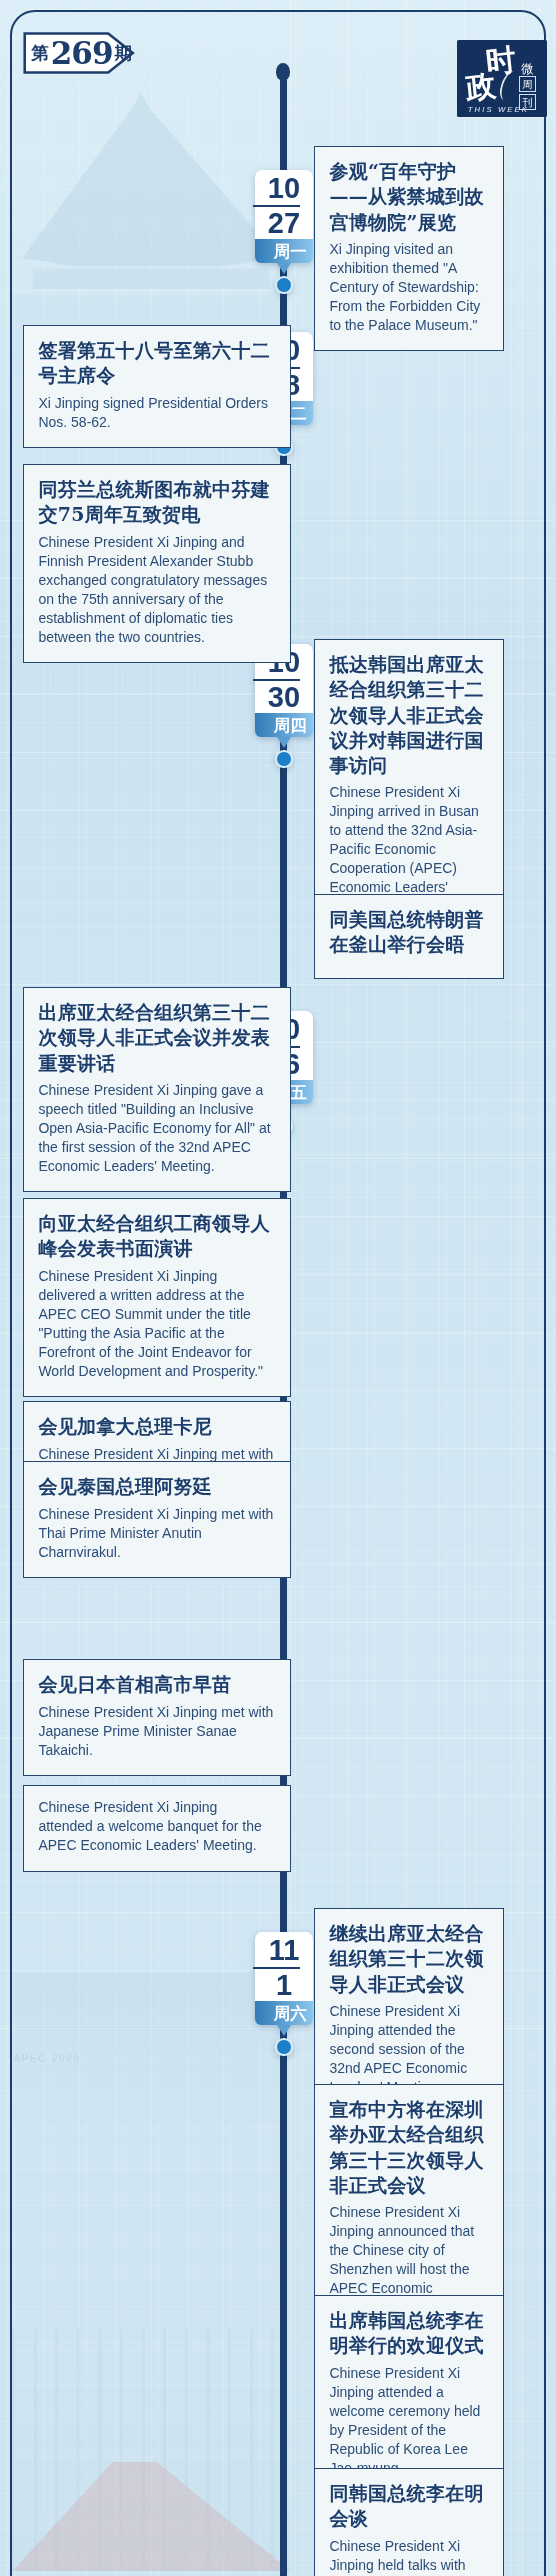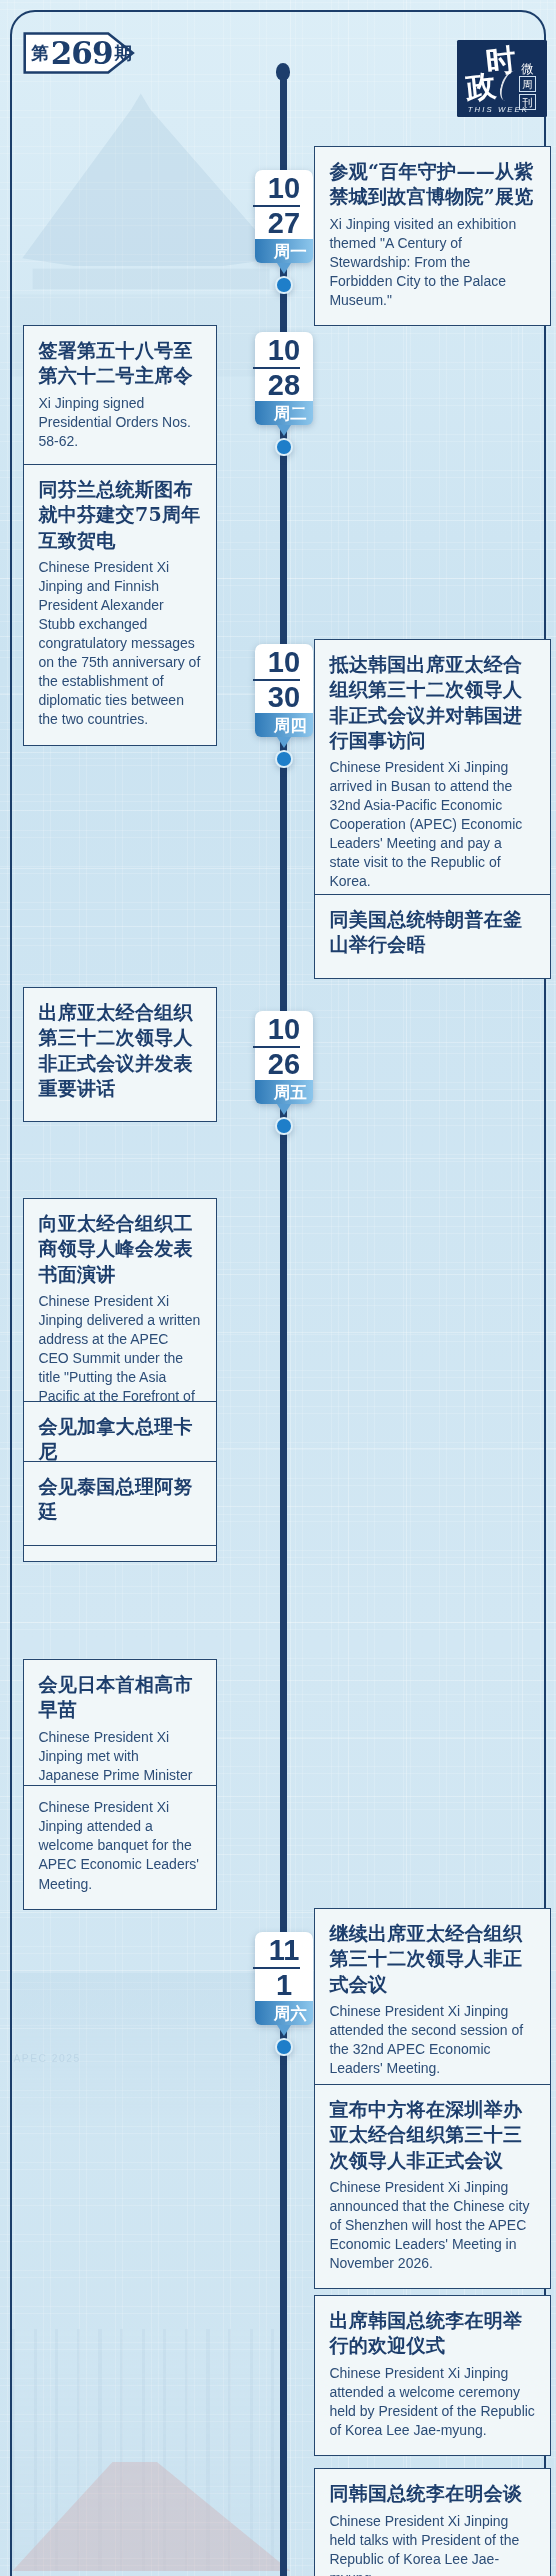--- a/index.html
+++ b/index.html
@@ -68,22 +68,22 @@
   .badge .num{font-size:29px;font-weight:bold;color:#1d3e6c;line-height:.95;font-family:"Liberation Sans",sans-serif;}
   .badge .rule{height:2.6px;background:#1d3e6c;width:47px;margin:2.1px 0 2.1px -2.1px;}
   .badge .band{height:24px;background:linear-gradient(90deg,#2f7ab8,#8cc6ec);color:#fff;font-size:16.5px;
     font-weight:bold;line-height:24px;text-align:right;padding-right:6.2px;border-radius:0 0 6.2px 6.2px;}
   .badge .pin{width:0;height:0;margin:0 auto;border-left:7.7px solid transparent;
     border-right:7.7px solid transparent;border-top:11.3px solid #5a9fd4;}
   .badge .dot{width:13.4px;height:13.4px;border-radius:50%;background:#1e7ec9;border:2.6px solid #dceef8;margin:2.1px auto 0;}
 
   
   .card{position:absolute;background:#f1f7f9;border:1px solid #25476f;padding:12.4px 14.4px 15.5px;box-sizing:border-box;}
-  .card.left{left:23px;width:194px;}
-  .card.right{left:314px;width:237px;}
+  .card.left{left:23px;width:268px;}
+  .card.right{left:314px;width:190px;}
   .card .t{font-family:"DejaVu Serif",serif;font-weight:bold;font-size:19px;line-height:1.32;
     color:#1d3e6c;letter-spacing:0.3px;margin-bottom:5.2px;}
   .card .d{font-family:"Liberation Sans",sans-serif;font-size:14px;line-height:1.36;color:#2c4d77;}
 </style>
 </head>
 <body>
 
 <div class="grid"></div>
 
 <div class="ph ph-city">
@@ -191,31 +191,33 @@
 </div>
 <div class="card right" style="top:639px">
   <div class="t">抵达韩国出席亚太经合组织第三十二次领导人非正式会议并对韩国进行国事访问</div>
   <div class="d">Chinese President Xi Jinping arrived in Busan to attend the 32nd Asia-Pacific Economic Cooperation (APEC) Economic Leaders' Meeting and pay a state visit to the Republic of Korea.</div>
 </div>
 <div class="card right" style="top:894px">
   <div class="t">同美国总统特朗普在釜山举行会晤</div>
 </div>
 <div class="card left" style="top:987px">
   <div class="t">出席亚太经合组织第三十二次领导人非正式会议并发表重要讲话</div>
+  <div class="d">Chinese President Xi Jinping gave a speech titled "Building an Inclusive Open Asia-Pacific Economy for All" at the first session of the 32nd APEC Economic Leaders' Meeting.</div>
 </div>
 <div class="card left" style="top:1198px">
   <div class="t">向亚太经合组织工商领导人峰会发表书面演讲</div>
   <div class="d">Chinese President Xi Jinping delivered a written address at the APEC CEO Summit under the title "Putting the Asia Pacific at the Forefront of the Joint Endeavor for World Development and Prosperity."</div>
 </div>
 <div class="card left" style="top:1401px">
   <div class="t">会见加拿大总理卡尼</div>
   <div class="d">Chinese President Xi Jinping met with Canadian Prime Minister Mark Carney.</div>
 </div>
 <div class="card left" style="top:1461px">
   <div class="t">会见泰国总理阿努廷</div>
+  <div class="d">Chinese President Xi Jinping met with Thai Prime Minister Anutin Charnvirakul.</div>
 </div>
 <div class="card left" style="top:1659px">
   <div class="t">会见日本首相高市早苗</div>
   <div class="d">Chinese President Xi Jinping met with Japanese Prime Minister Sanae Takaichi.</div>
 </div>
 <div class="card left" style="top:1785px">
   <div class="d">Chinese President Xi Jinping attended a welcome banquet for the APEC Economic Leaders' Meeting.</div>
 </div>
 <div class="card right" style="top:1908px">
   <div class="t">继续出席亚太经合组织第三十二次领导人非正式会议</div>

